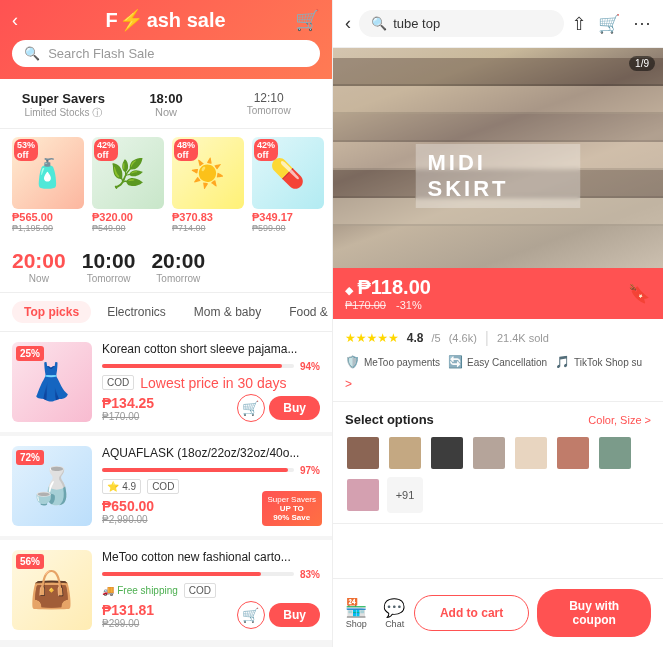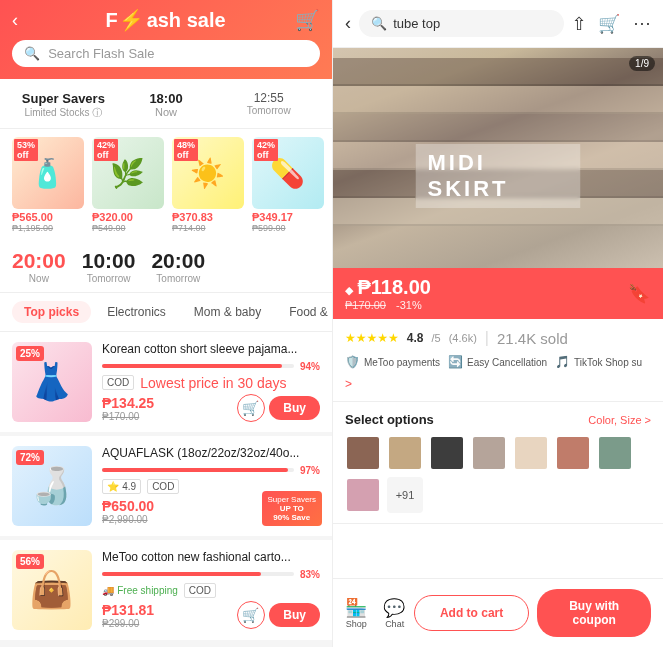--- a/index.html
+++ b/index.html
@@ -169,21 +169,21 @@
 
     .discount-badge {
       position: absolute;
       top: 2px;
       left: 2px;
       background: #ff5252;
       color: white;
       font-size: 9px;
       font-weight: 700;
       padding: 1px 3px;
-      border-radius: 1px;
+      border-radius: 7px;
     }
 
     .product-emoji {
       font-size: 28px;
     }
 
     .product-price {
       font-size: 11px;
       font-weight: 700;
       color: #ff5252;
@@ -561,21 +561,21 @@
       color: #333;
       font-weight: 600;
     }
 
     .review-count {
       font-size: 11px;
       color: #999;
     }
 
     .sold-count {
-      font-size: 15px;
+      font-size: 11px;
       color: #999;
     }
 
     .features-row {
       display: flex;
       gap: 8px;
       flex-wrap: wrap;
     }
 
     .feature-tag {
@@ -738,21 +738,21 @@
     <div class="savers-row">
       <div class="saver-tab">
         <div class="super-savers-label">Super Savers</div>
         <div class="limited-stocks">Limited Stocks ⓘ</div>
       </div>
       <div class="saver-tab main-tab">
         <div class="tab-label">18:00</div>
         <div class="tab-time">Now</div>
       </div>
       <div class="saver-tab">
-        <div class="tab-label">12:55</div>
+        <div class="tab-label">12:10</div>
         <div class="tab-time">Tomorrow</div>
       </div>
     </div>
   </div>
 
   <div class="products-scroll">
     <div class="product-card">
       <div class="img-area">
         <span class="product-emoji">🧴</span>
         <span class="discount-badge">53%<br>off</span>

